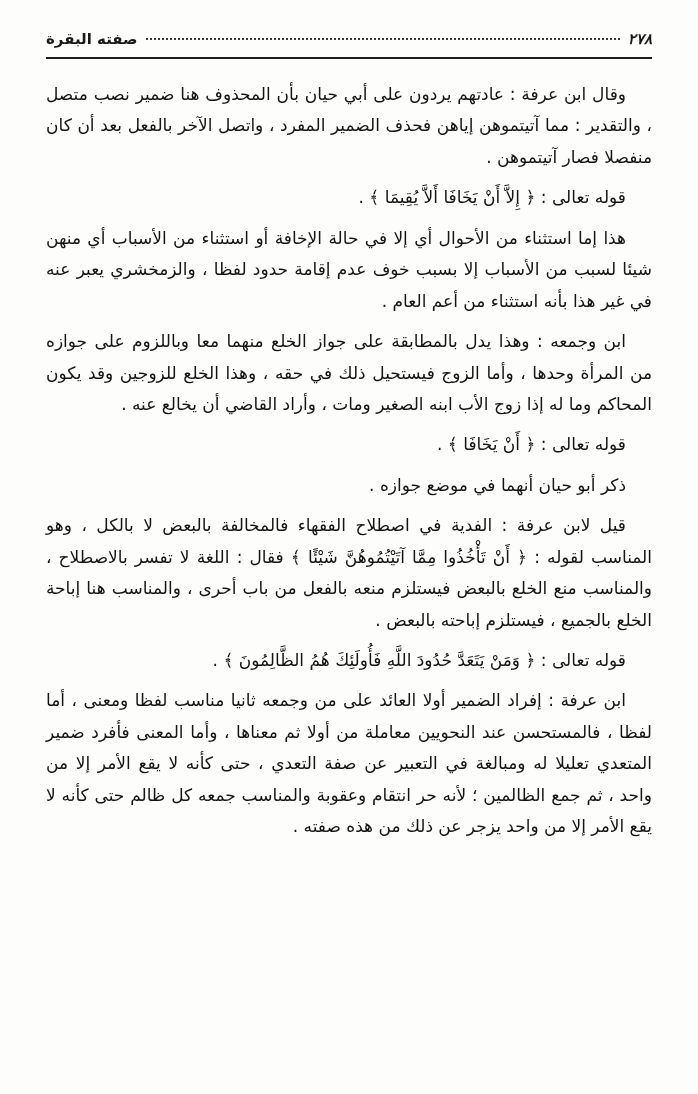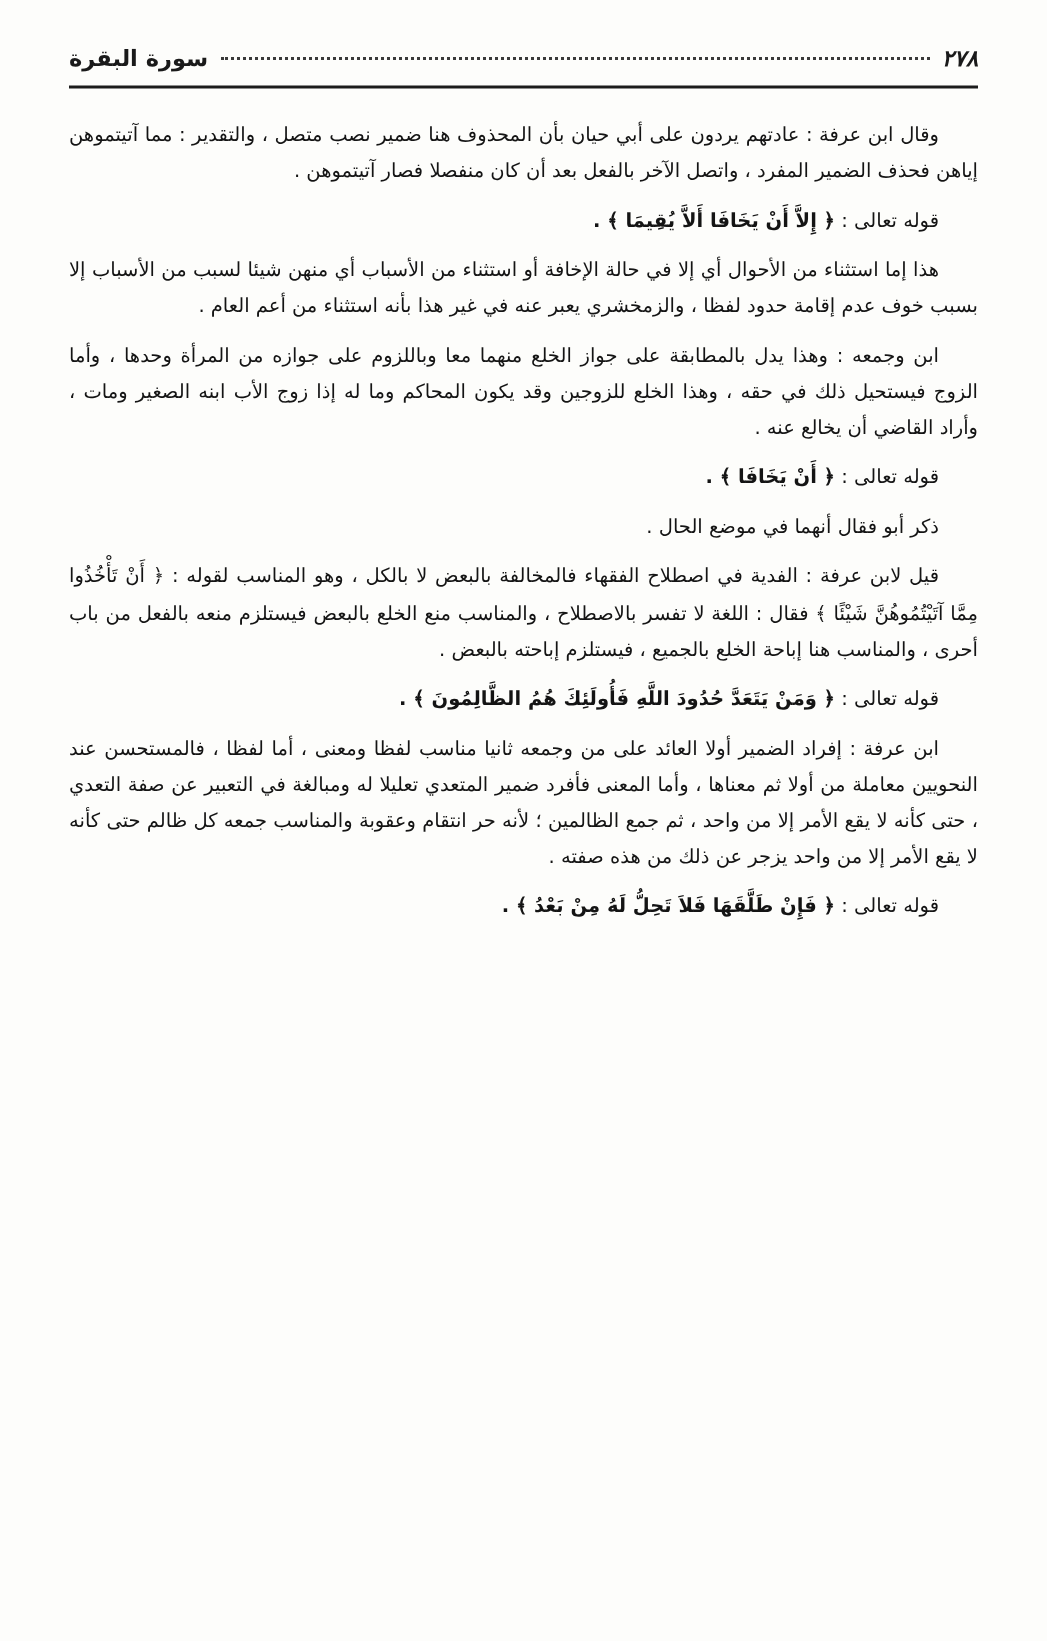--- a/index.html
+++ b/index.html
@@ -32,45 +32,45 @@
     border-bottom: 2px dotted #3a3a3a;
     margin: 0 8px;
     transform: translateY(-4px);
     height: 1px;
   }
   .rule {
     border-top: 2px solid #1c1c1c;
     margin: 9px 0 20px 0;
   }
   .body {
-    font-size: 13px;
+    font-size: 17px;
     line-height: 1.85;
     text-align: justify;
     text-justify: inter-word;
   }
   .para {
     margin: 0 0 9px 0;
     text-indent: 26px;
   }
   .verse {
     margin: 2px 0 9px 0;
   }
   .quran {
-    font-weight: bold;
+    font-weight: normal;
   }
 </style>
 </head>
 <body>
 
 <div class="page">
 
   <div class="header">
     <span class="pnum">٢٧٨</span>
     <span class="dots"></span>
-    <span class="title">سورة البقرة</span>
+    <span class="title">صفته البقرة</span>
   </div>
 
   <div class="rule"></div>
 
   <div class="body">
 
     <p class="para">وقال ابن عرفة : عادتهم يردون على أبي حيان بأن المحذوف هنا ضمير نصب متصل ، والتقدير : مما آتيتموهن إياهن فحذف الضمير المفرد ، واتصل الآخر بالفعل بعد أن كان منفصلا فصار آتيتموهن .</p>
 
     <p class="para verse">
       <span>قوله تعالى :</span>
@@ -79,32 +79,28 @@
 
     <p class="para">هذا إما استثناء من الأحوال أي إلا في حالة الإخافة أو استثناء من الأسباب أي منهن شيئا لسبب من الأسباب إلا بسبب خوف عدم إقامة حدود لفظا ، والزمخشري يعبر عنه في غير هذا بأنه استثناء من أعم العام .</p>
 
     <p class="para">ابن وجمعه : وهذا يدل بالمطابقة على جواز الخلع منهما معا وباللزوم على جوازه من المرأة وحدها ، وأما الزوج فيستحيل ذلك في حقه ، وهذا الخلع للزوجين وقد يكون المحاكم وما له إذا زوج الأب ابنه الصغير ومات ، وأراد القاضي أن يخالع عنه .</p>
 
     <p class="para verse">
       <span>قوله تعالى :</span>
       <span class="quran">﴿ أَنْ يَخَافَا ﴾ .</span>
     </p>
 
-    <p class="para">ذكر أبو فقال أنهما في موضع الحال .</p>
+    <p class="para">ذكر أبو حيان أنهما في موضع جوازه .</p>
 
 
 
     <p class="para">قيل لابن عرفة : الفدية في اصطلاح الفقهاء فالمخالفة بالبعض لا بالكل ، وهو المناسب لقوله : ﴿ أَنْ تَأْخُذُوا مِمَّا آتَيْتُمُوهُنَّ شَيْئًا ﴾ فقال : اللغة لا تفسر بالاصطلاح ، والمناسب منع الخلع بالبعض فيستلزم منعه بالفعل من باب أحرى ، والمناسب هنا إباحة الخلع بالجميع ، فيستلزم إباحته بالبعض .</p>
 
     <p class="para verse">
       <span>قوله تعالى :</span>
       <span class="quran">﴿ وَمَنْ يَتَعَدَّ حُدُودَ اللَّهِ فَأُولَئِكَ هُمُ الظَّالِمُونَ ﴾ .</span>
     </p>
 
     <p class="para">ابن عرفة : إفراد الضمير أولا العائد على من وجمعه ثانيا مناسب لفظا ومعنى ، أما لفظا ، فالمستحسن عند النحويين معاملة من أولا ثم معناها ، وأما المعنى فأفرد ضمير المتعدي تعليلا له ومبالغة في التعبير عن صفة التعدي ، حتى كأنه لا يقع الأمر إلا من واحد ، ثم جمع الظالمين ؛ لأنه حر انتقام وعقوبة والمناسب جمعه كل ظالم حتى كأنه لا يقع الأمر إلا من واحد يزجر عن ذلك من هذه صفته .</p>
 
-    <p class="para verse">
-      <span>قوله تعالى :</span>
-      <span class="quran">﴿ فَإِنْ طَلَّقَهَا فَلاَ تَحِلُّ لَهُ مِنْ بَعْدُ ﴾ .</span>
-    </p>
 
   </div>
 </div>
 
 </body></html>

